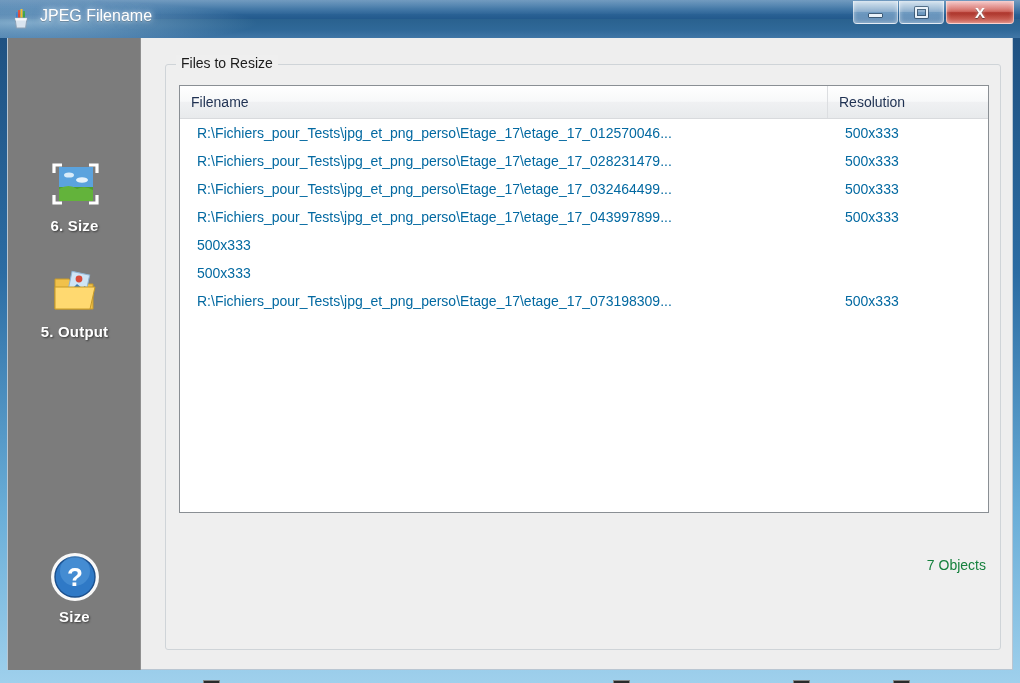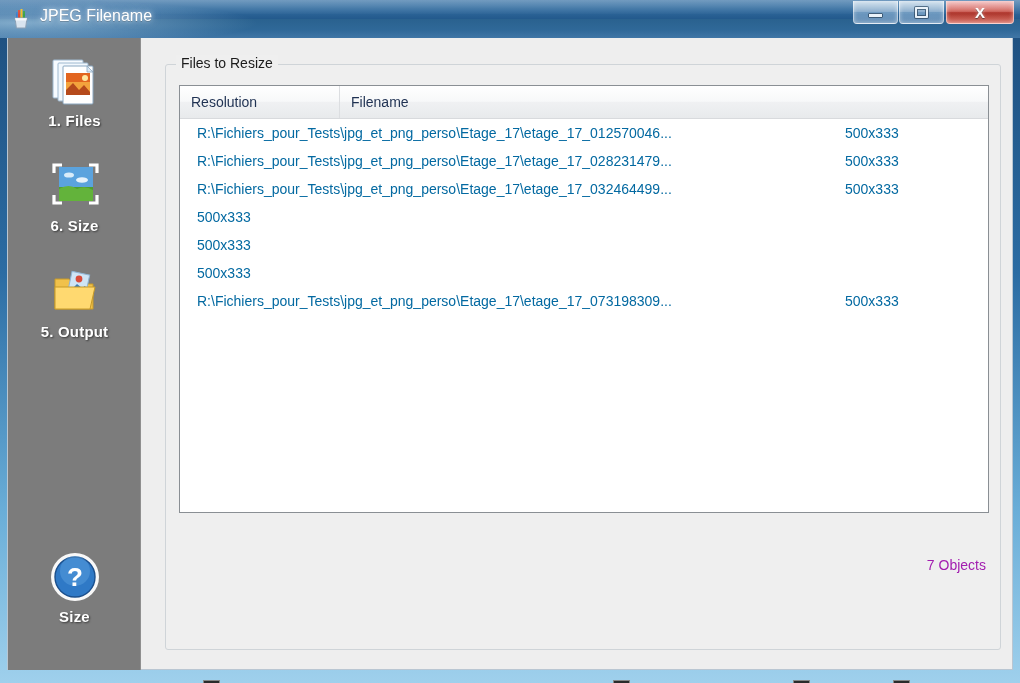--- a/index.html
+++ b/index.html
@@ -197,21 +197,21 @@
     white-space: nowrap;
     overflow: hidden;
   }
   .col-filename { width: 648px; }
   .col-resolution { width: 160px; }
 
   
   .objects-count {
     position: absolute;
     right: 14px; top: 492px;
-    font-size: 14px; color: #a21caf;
+    font-size: 14px; color: #15803d;
   }
   .dash-btn {
     position: absolute;
     top: 615px;
     width: 17px; height: 5px;
     background: #2b2b2b;
     border: 1px solid #868686;
   }
 
   
@@ -249,35 +249,20 @@
       <div class="cap-btn close">
         <div class="glyph-close">X</div>
       </div>
     </div>
   </div>
 
   <div class="client">
 
     <div class="sidebar">
 
-      <div class="side-item" style="top:16px;">
-        <span class="side-icon">
-          <svg class="icon-svg" width="64" height="54" viewBox="0 0 64 54">
-            <rect x="10" y="6" width="30" height="38" rx="1" fill="#f7fbff" stroke="#9eb8cf"></rect>
-            <rect x="15" y="9" width="30" height="38" rx="1" fill="#f2f8fd" stroke="#9eb8cf"></rect>
-            <rect x="20" y="12" width="30" height="38" rx="1" fill="#ffffff" stroke="#8aa7c0"></rect>
-            <polygon points="44,12 50,18 44,18" fill="#dbe8f4" stroke="#8aa7c0" stroke-width="0.8"></polygon>
-            <rect x="23" y="19" width="24" height="22" fill="#f3a33c"></rect>
-            <rect x="23" y="19" width="24" height="9" fill="#e2651f"></rect>
-            <circle cx="42" cy="24" r="3" fill="#ffe7a0"></circle>
-            <path d="M23 36 L30 29 L36 36 L41 31 L47 38 L47 41 L23 41 Z" fill="#b54a1c"></path>
-          </svg>
-        </span>
-        <span class="side-label">1. Files</span>
-      </div>
 
       <div class="side-item" style="top:121px;">
         <span class="side-icon">
           <svg class="icon-svg" width="64" height="54" viewBox="0 0 64 54">
             <rect x="16" y="8" width="34" height="34" fill="#5ba3de"></rect>
             <rect x="16" y="28" width="34" height="14" fill="#4f9e2f"></rect>
             <path d="M16 30 Q26 24 34 30 Q42 26 50 31 L50 42 L16 42 Z" fill="#63b33b"></path>
             <ellipse cx="26" cy="16" rx="5" ry="2.6" fill="#d9ecf9"></ellipse>
             <ellipse cx="39" cy="21" rx="6" ry="2.8" fill="#e6f2fb"></ellipse>
             <g fill="none" stroke="#ffffff" stroke-width="3.2">
@@ -316,37 +301,38 @@
         </span>
         <span class="side-label">Size</span>
       </div>
     </div>
 
     <div class="groupbox">
       <div class="groupbox-title">Files to Resize</div>
 
       <div class="listview">
         <div class="lv-header">
+          <div class="lv-th col-filename">Filename</div>
           <div class="lv-th col-resolution">Resolution</div>
-          <div class="lv-th col-filename">Filename</div>
         </div>
         <div class="lv-body">
           <div class="lv-row">
             <div class="lv-cell col-filename">R:\Fichiers_pour_Tests\jpg_et_png_perso\Etage_17\etage_17_012570046...</div>
             <div class="lv-cell col-resolution">500x333</div>
           </div>
           <div class="lv-row">
             <div class="lv-cell col-filename">R:\Fichiers_pour_Tests\jpg_et_png_perso\Etage_17\etage_17_028231479...</div>
             <div class="lv-cell col-resolution">500x333</div>
           </div>
           <div class="lv-row">
             <div class="lv-cell col-filename">R:\Fichiers_pour_Tests\jpg_et_png_perso\Etage_17\etage_17_032464499...</div>
             <div class="lv-cell col-resolution">500x333</div>
           </div>
           <div class="lv-row">
+            <div class="lv-cell col-filename">R:\Fichiers_pour_Tests\jpg_et_png_perso\Etage_17\etage_17_043997899...</div>
             <div class="lv-cell col-resolution">500x333</div>
           </div>
           <div class="lv-row">
             <div class="lv-cell col-resolution">500x333</div>
           </div>
           <div class="lv-row">
             <div class="lv-cell col-resolution">500x333</div>
           </div>
           <div class="lv-row">
             <div class="lv-cell col-filename">R:\Fichiers_pour_Tests\jpg_et_png_perso\Etage_17\etage_17_073198309...</div>

